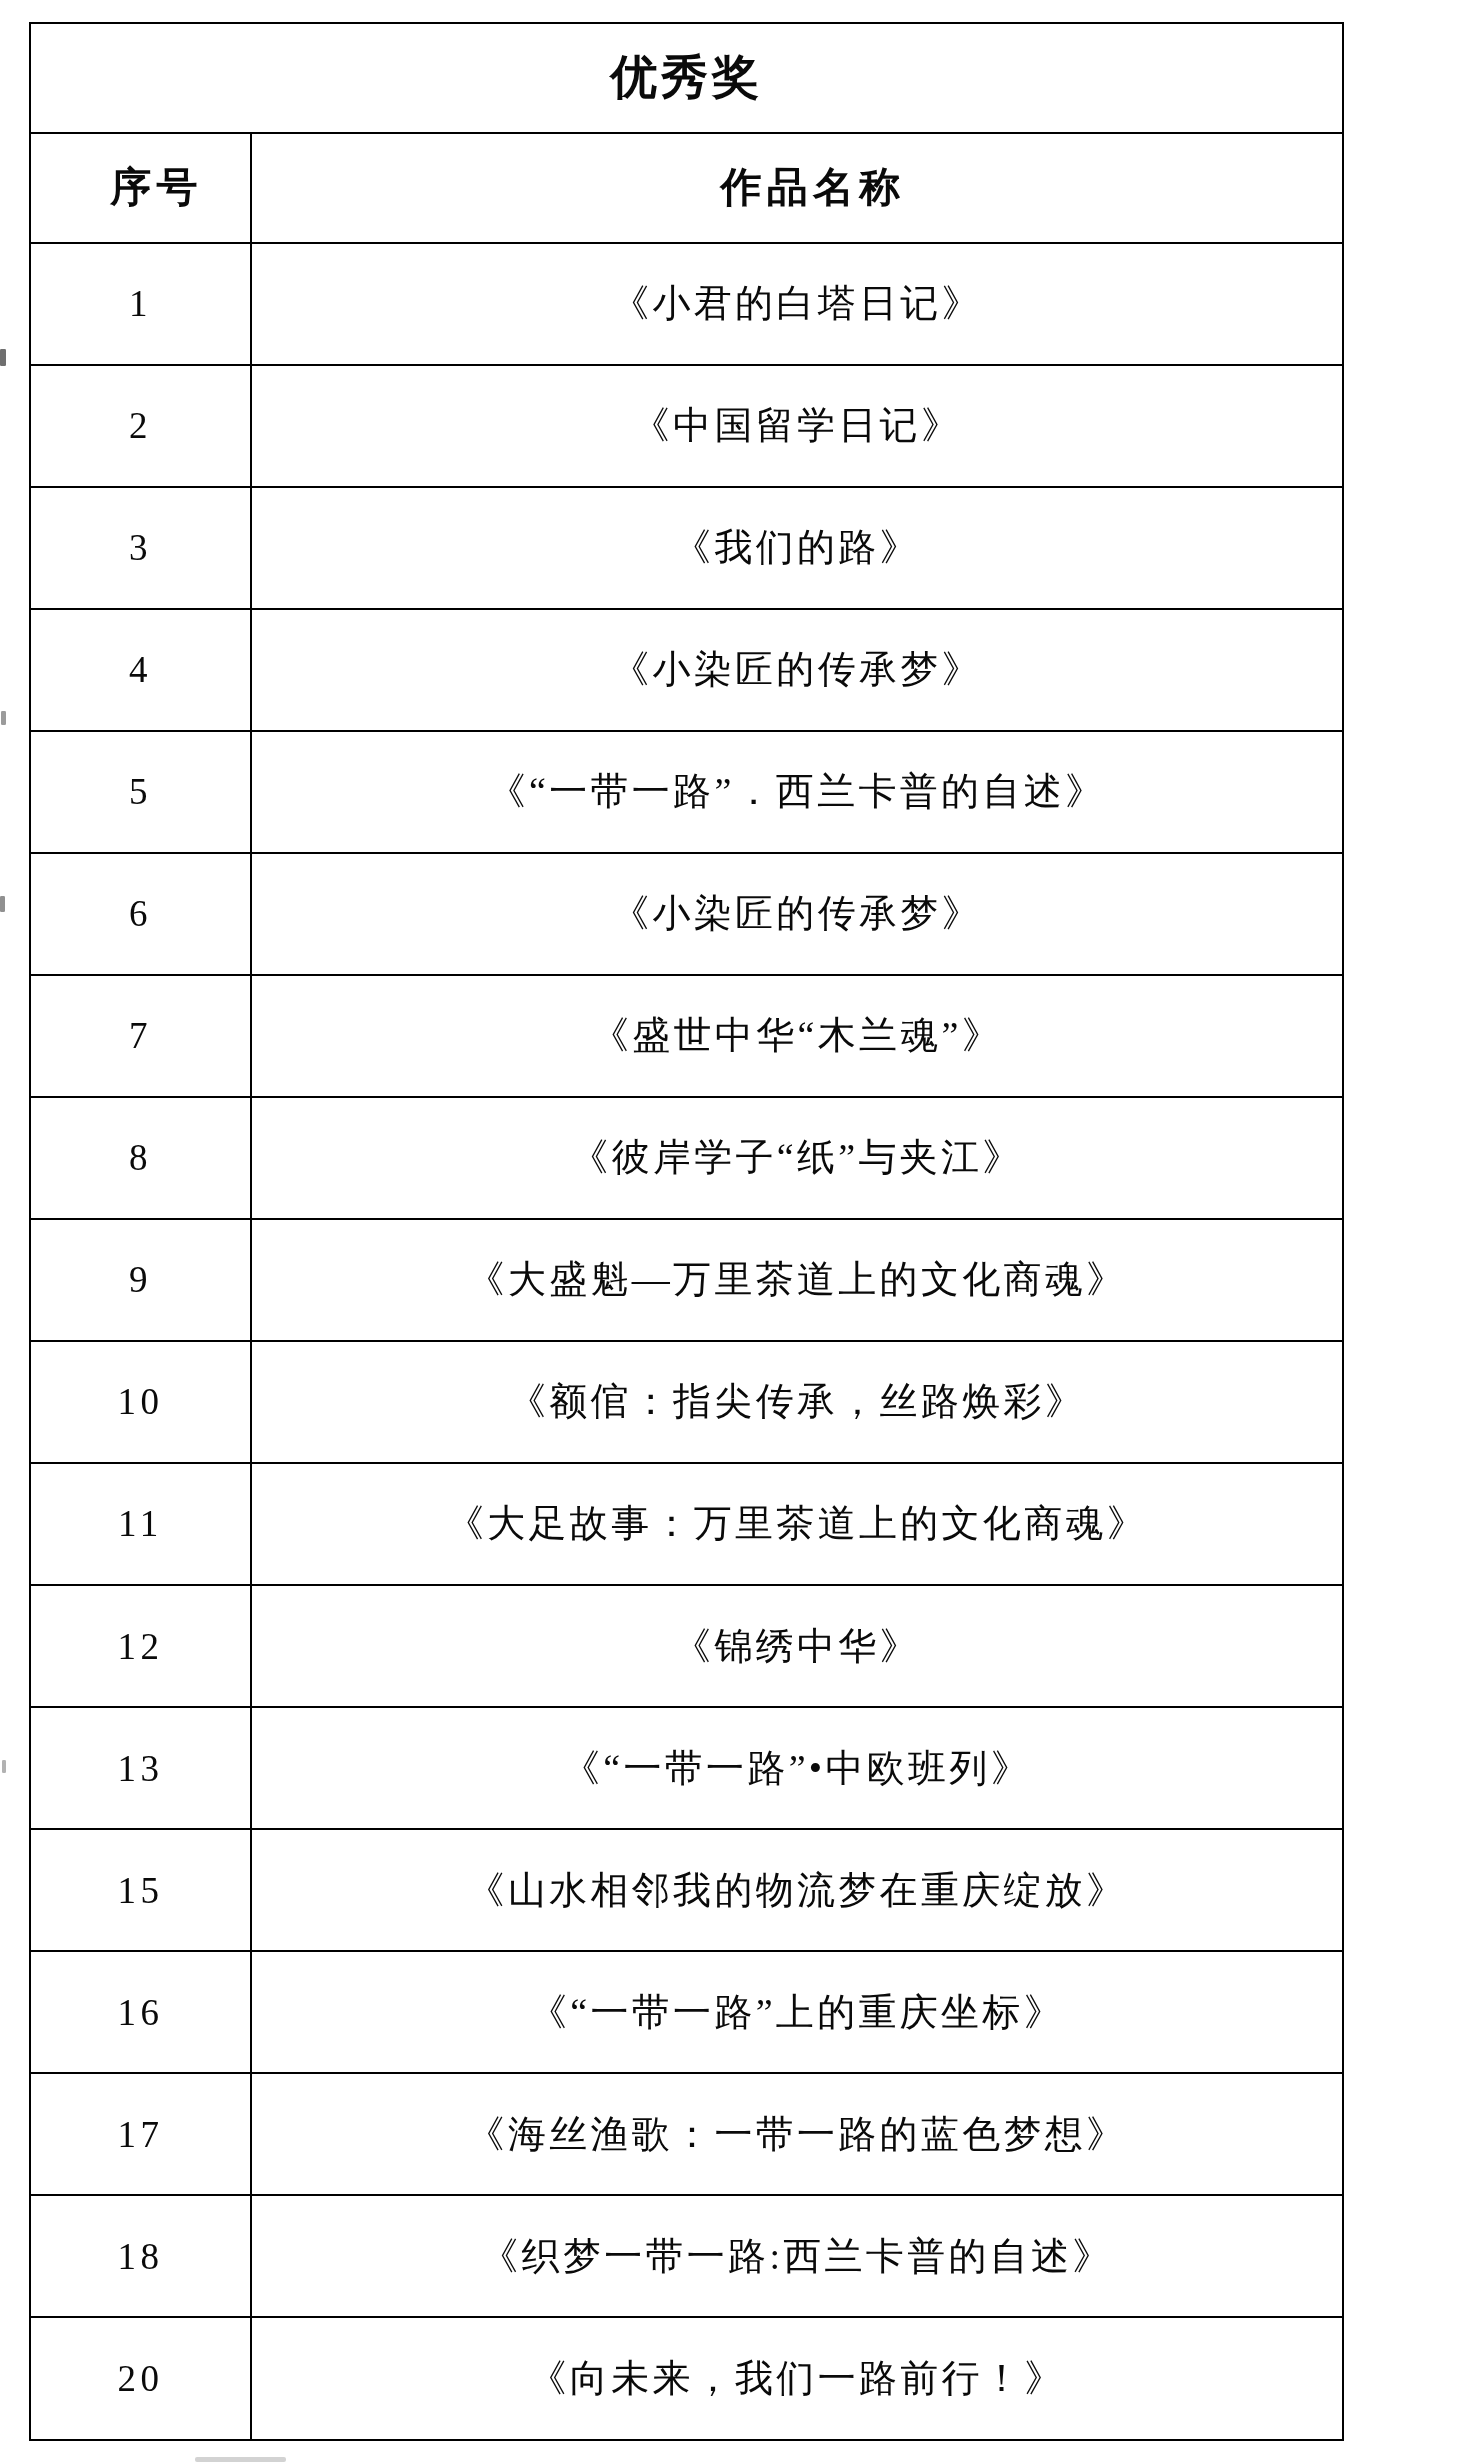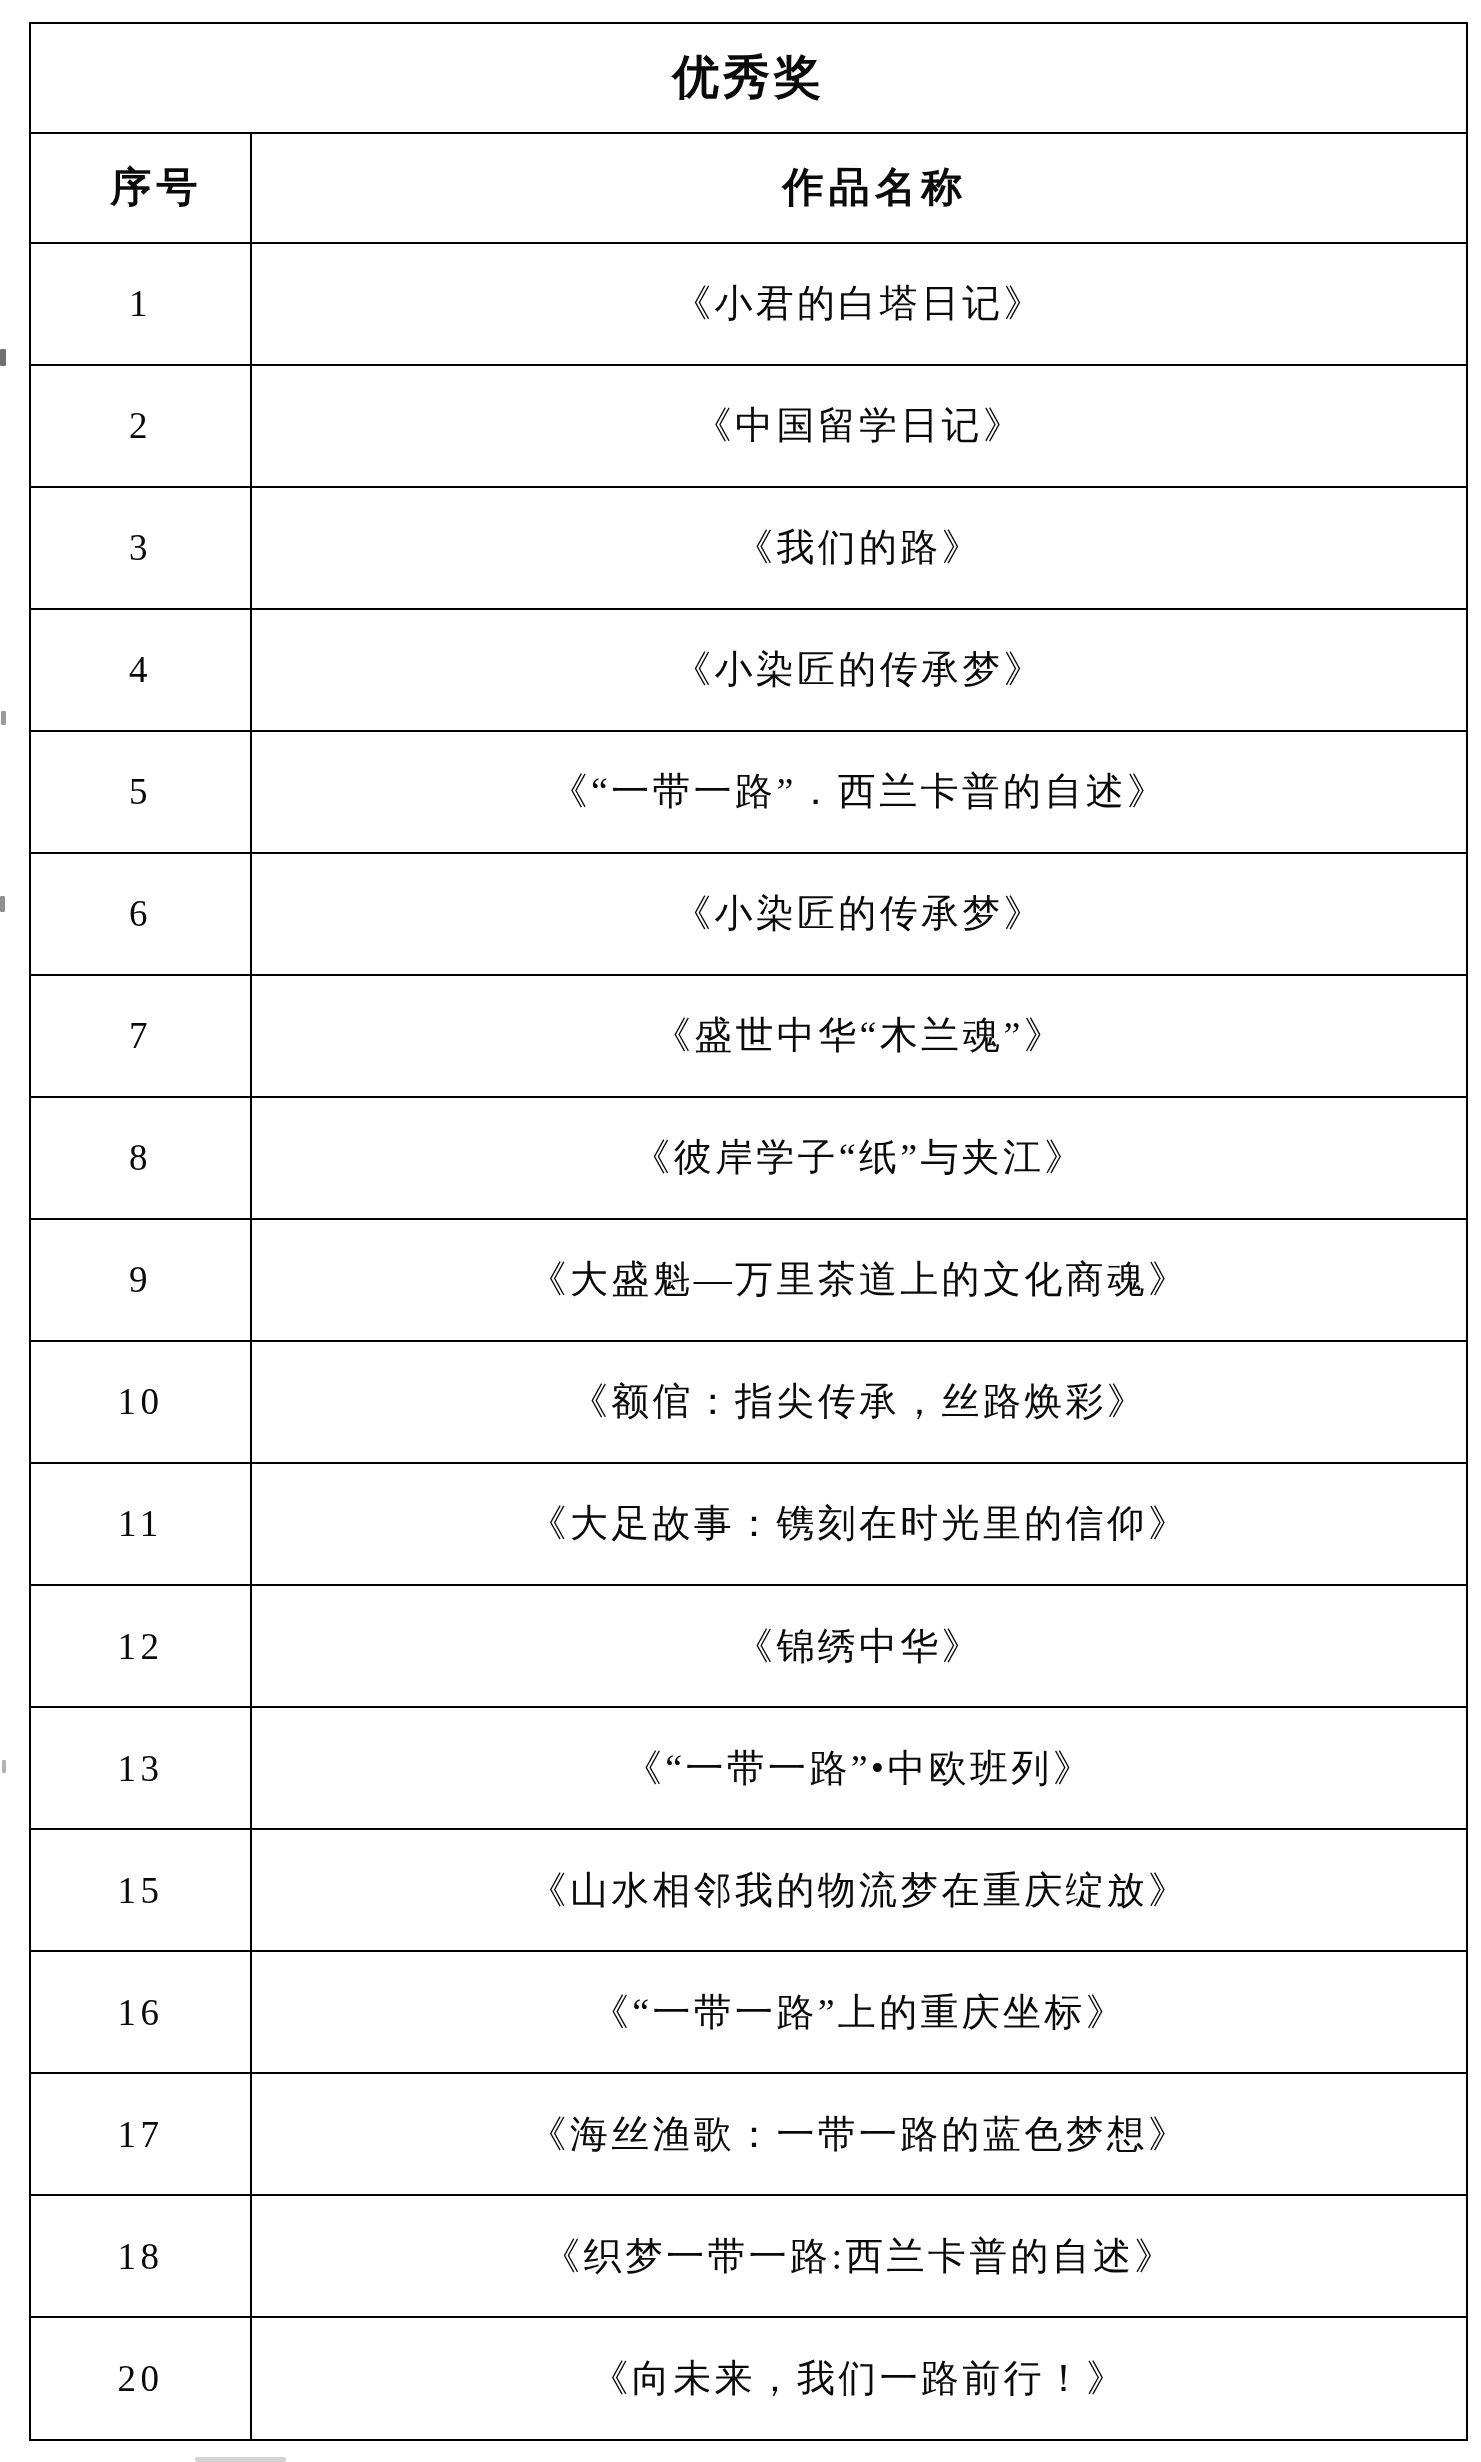--- a/index.html
+++ b/index.html
@@ -16,21 +16,21 @@
   .page {
     position: absolute;
     inset: 0;
     background: #ffffff;
     overflow: hidden;
   }
   table.award-table {
     position: absolute;
     left: 29px;
     top: 21.5px;
-    width: 1439px;
+    width: 1315px;
     height: 2419px;
     border-collapse: collapse;
     table-layout: fixed;
     border: 2.6px solid #000;
     background: #ffffff;
   }
   col.col-no { width: 221px; }
   th, td {
     border: 2px solid #000;
     color: #0a0a0a;
@@ -144,21 +144,21 @@
     <td class="cell-title">《大盛魁—万里茶道上的文化商魂》</td>
   </tr>
 
   <tr>
     <td class="cell-no">10</td>
     <td class="cell-title">《额倌：指尖传承，丝路焕彩》</td>
   </tr>
 
   <tr>
     <td class="cell-no">11</td>
-    <td class="cell-title">《大足故事：镌刻在时光里的信仰》</td>
+    <td class="cell-title">《大足故事：万里茶道上的文化商魂》</td>
   </tr>
 
   <tr>
     <td class="cell-no">12</td>
     <td class="cell-title">《锦绣中华》</td>
   </tr>
 
   <tr>
     <td class="cell-no">13</td>
     <td class="cell-title">《“一带一路”•中欧班列》</td>

